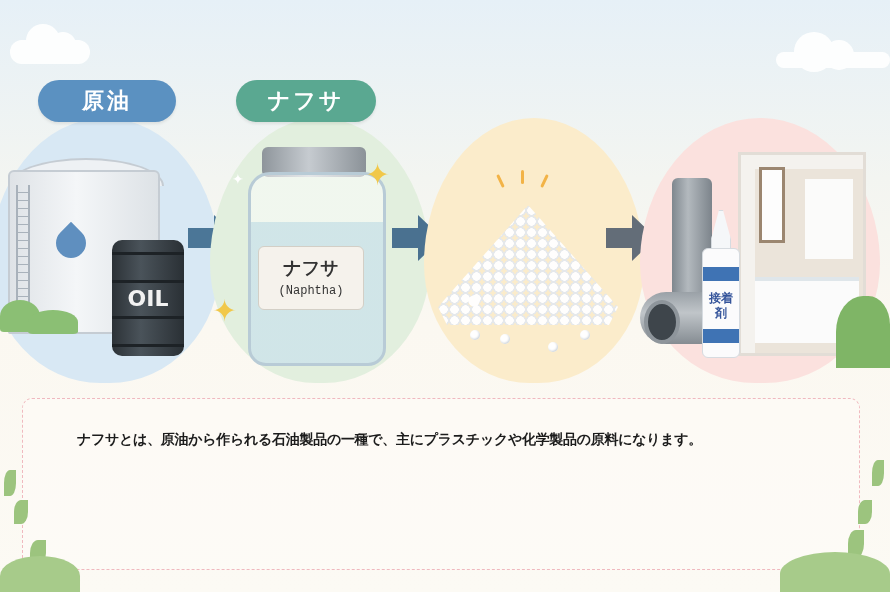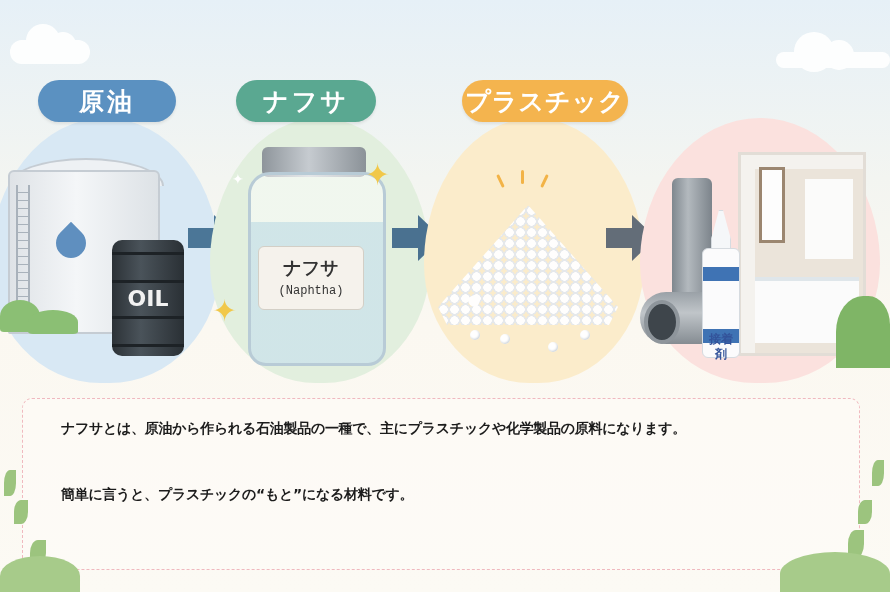--- a/index.html
+++ b/index.html
@@ -14,21 +14,21 @@
   .cloud.c1::before { left:16px; top:-16px; width:34px; height:34px; }
   .cloud.c1::after { left:40px; top:-8px; width:26px; height:26px; }
   .cloud.c2 { left:776px; top:52px; width:114px; height:16px; }
   .cloud.c2::before { left:18px; top:-20px; width:40px; height:40px; }
   .cloud.c2::after { left:48px; top:-12px; width:30px; height:30px; }
 
   .stage { position:absolute; top:0; width:220px; height:400px; }
   .blob { position:absolute; top:118px; left:0; width:220px; height:265px; border-radius:50% 50% 48% 48% / 55% 55% 45% 45%; }
   .pill {
     position:absolute; top:80px; height:42px; border-radius:21px; color:#fff;
-    font-weight:bold; font-size:25px; letter-spacing:3px;
+    font-weight:bold; font-size:22px; letter-spacing:3px;
     display:flex; align-items:center; justify-content:center;
     box-shadow: 0 2px 3px rgba(0,0,0,.08);
   }
   .arrow { position:absolute; width:50px; height:46px; }
 
   
   .tank { position:absolute; left:8px; top:170px; width:148px; height:160px; background:linear-gradient(90deg,#dfe3e7,#f4f6f8 45%,#dde2e6); border-radius:6px 6px 2px 2px; border:2px solid #c5ccd3; }
   .tank-top { position:absolute; left:8px; top:158px; width:152px; height:26px; background:#eef1f4; border-radius:50% 50% 0 0 / 100% 100% 0 0; border:2px solid #c5ccd3; border-bottom:none; }
   .ladder { position:absolute; left:16px; top:185px; width:10px; height:140px; border-left:2px solid #a9b2bb; border-right:2px solid #a9b2bb;
     background: repeating-linear-gradient(180deg, transparent 0 7px, #a9b2bb 7px 8px); }
@@ -55,21 +55,21 @@
     opacity:.95; }
   .ray { position:absolute; width:3px; height:14px; background:#f2b347; border-radius:2px; }
   .pellet { position:absolute; width:10px; height:10px; background:#fff; border-radius:50%; box-shadow: inset -1px -1px 2px #cfd5db; }
 
   
   .pipe-v { position:absolute; left:672px; top:178px; width:40px; height:150px; background:linear-gradient(90deg,#7f878e,#b3b9be 40%,#7c848b); border-radius:6px; }
   .pipe-h { position:absolute; left:640px; top:292px; width:80px; height:52px; background:linear-gradient(180deg,#9aa1a7,#c0c5c9 40%,#858c92); border-radius:26px 6px 6px 26px; }
   .pipe-h::before { content:""; position:absolute; left:4px; top:8px; width:28px; height:36px; border-radius:50%; background:#3e454b; border:4px solid #8e959b; }
   .glue { position:absolute; left:702px; top:248px; width:36px; height:108px; background:#fbfbfc; border-radius:6px; border:1px solid #d6dbe0; }
   .glue .band { position:absolute; left:0; right:0; height:14px; background:#3f73b4; }
-  .glue .txt { position:absolute; left:0; right:0; top:42px; text-align:center; font-size:12px; color:#33539a; font-weight:bold; line-height:15px;margin-top:41px; }
+  .glue .txt { position:absolute; left:0; right:0; top:42px; text-align:center; font-size:12px; color:#33539a; font-weight:bold; line-height:15px; }
   .glue-cap { position:absolute; left:711px; top:210px; width:18px; height:40px; background:#f5f7f9; border:1px solid #d6dbe0; clip-path: polygon(40% 0,60% 0,100% 70%,100% 100%,0 100%,0 70%); }
   .bath { position:absolute; left:738px; top:152px; width:122px; height:198px; background:#f4f2ee; border:3px solid #e2ddd6; }
   .bath .inner { position:absolute; left:14px; top:14px; right:0; bottom:0; background:#ebe4da; }
   .bath .window { position:absolute; left:18px; top:12px; width:20px; height:70px; background:#fdfdfd; border:3px solid #9b8670; }
   .bath .panel { position:absolute; left:64px; top:24px; width:48px; height:80px; background:#fbfbfa; }
   .bath .tub { position:absolute; left:14px; top:122px; right:4px; height:62px; background:#fbfbfb; border-top:4px solid #dfe6ea; }
 
   
   .info { position:absolute; left:22px; top:398px; width:836px; height:170px; border:1.5px dashed #f0b9bf; border-radius:10px; background:rgba(253,251,246,.7); }
   .info p { position:absolute; left:38px; margin:0; font-size:14px; color:#1c1c1c; font-weight:bold; letter-spacing:-0.3px; }
@@ -116,21 +116,20 @@
 <div class="spark" style="left:365px;top:160px;">✦</div>
 <div class="spark" style="left:212px;top:296px;">✦</div>
 <div class="spark" style="left:232px;top:172px;font-size:14px;color:#fff;">✦</div>
 
 <svg class="arrow" style="left:392px;top:215px;" viewBox="0 0 50 46">
   <polygon points="0,13 26,13 26,0 50,23 26,46 26,33 0,33" fill="#4a7190"></polygon>
 </svg>
 
 <div class="stage" style="left:424px;">
   <div class="blob" style="background:#fbeccb;"></div>
-  <div class="pill" style="left:38px;width:166px;background:#f4b44e;letter-spacing:1px;">プラスチック</div>
 </div>
 <div class="ray" style="left:499px;top:174px;transform:rotate(-25deg);"></div>
 <div class="ray" style="left:521px;top:170px;"></div>
 <div class="ray" style="left:543px;top:174px;transform:rotate(25deg);"></div>
 <div class="pile"></div>
 <div class="pellet" style="left:470px;top:330px;"></div>
 <div class="pellet" style="left:500px;top:334px;"></div>
 <div class="pellet" style="left:548px;top:342px;"></div>
 <div class="pellet" style="left:580px;top:330px;"></div>
 
@@ -154,22 +153,21 @@
   <div class="band" style="top:18px;"></div>
   <div class="band" style="top:80px;"></div>
   <div class="txt">
     <div>接着</div>
     <div>剤</div>
   </div>
 </div>
 <div class="bush" style="left:836px;top:296px;width:54px;height:72px;background:#7fb566;border-radius:50% 40% 0 0;"></div>
 
 <div class="info">
-  <p style="top:21px;">ナフサとは、原油から作られる石油製品の一種で、主にプラスチックや化学製品の原料になります。</p>
-  <p style="top:87px;">簡単に言うと、プラスチックの“もと”になる材料です。</p>
+  <p style="top:32px;margin-left:16px;">ナフサとは、原油から作られる石油製品の一種で、主にプラスチックや化学製品の原料になります。</p>
 </div>
 
 <div class="leaf" style="left:4px;top:470px;width:12px;height:26px;"></div>
 <div class="leaf" style="left:14px;top:500px;width:14px;height:24px;"></div>
 <div class="leaf" style="left:30px;top:540px;width:16px;height:26px;"></div>
 <div class="bush" style="left:0;top:556px;width:80px;height:40px;background:#a7cb8a;"></div>
 <div class="leaf" style="left:872px;top:460px;width:12px;height:26px;"></div>
 <div class="leaf" style="left:858px;top:500px;width:14px;height:24px;"></div>
 <div class="leaf" style="left:848px;top:530px;width:16px;height:28px;"></div>
 <div class="bush" style="left:780px;top:552px;width:110px;height:44px;background:#a7cb8a;"></div>

